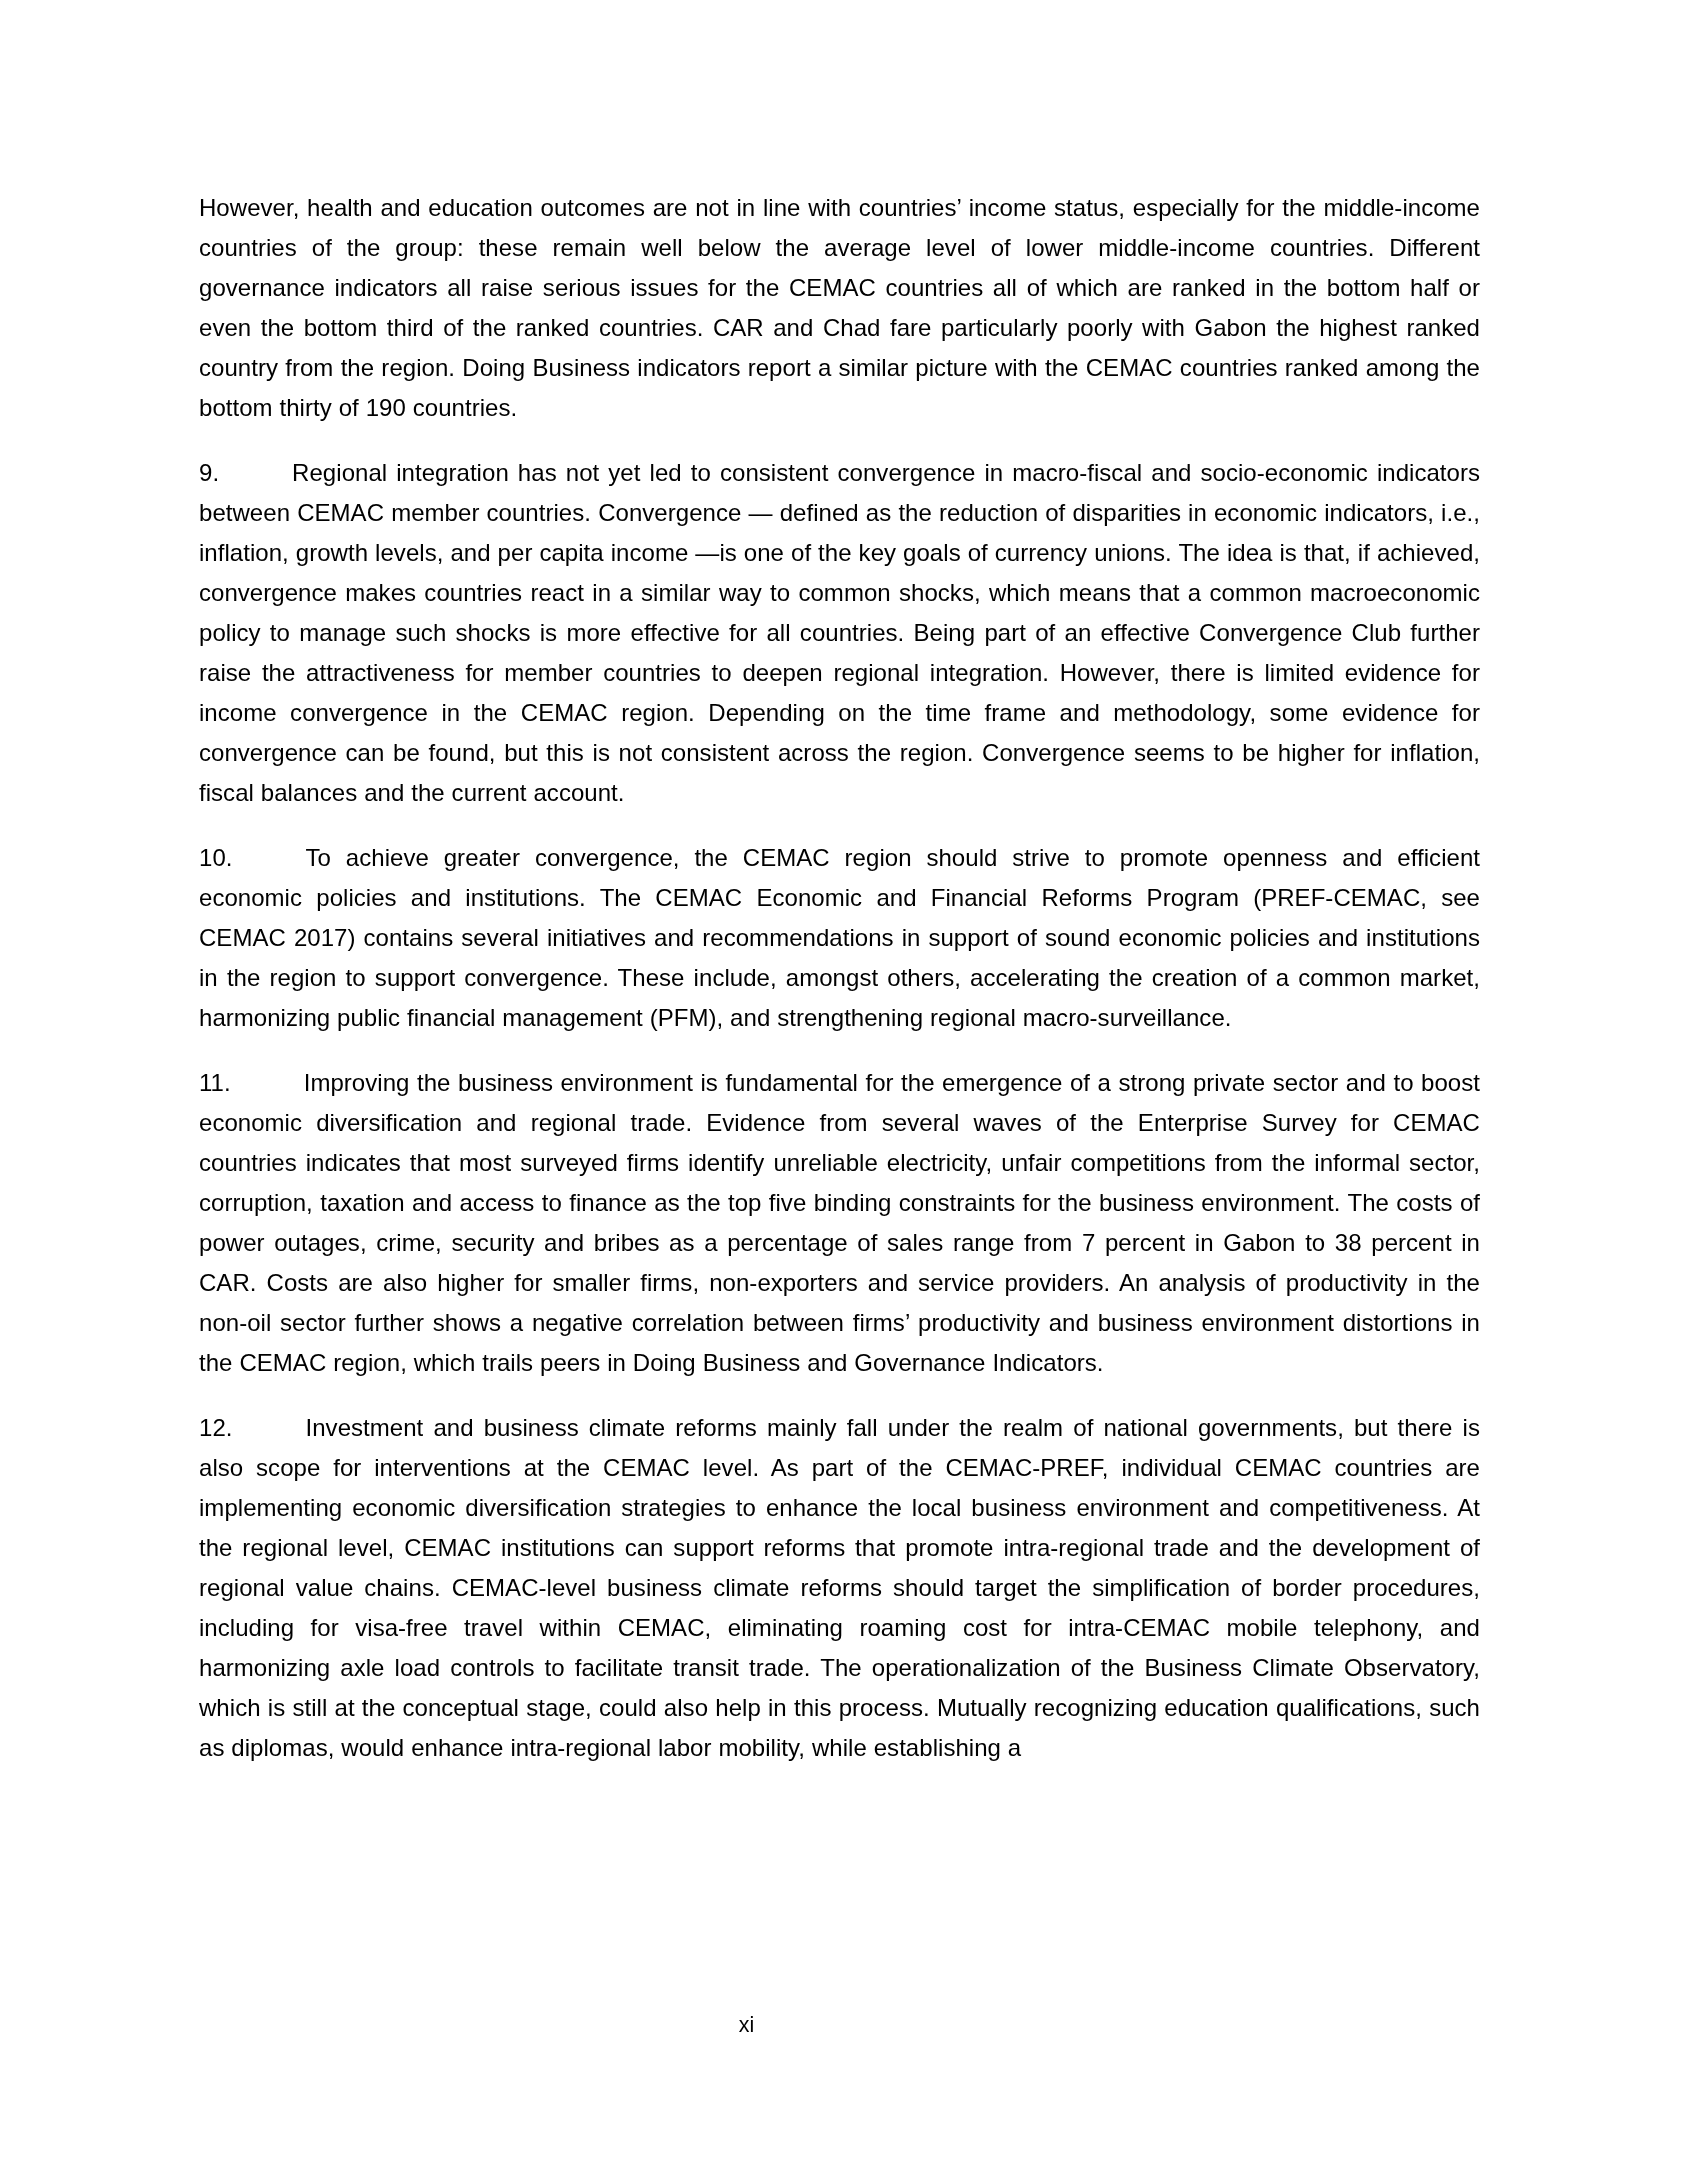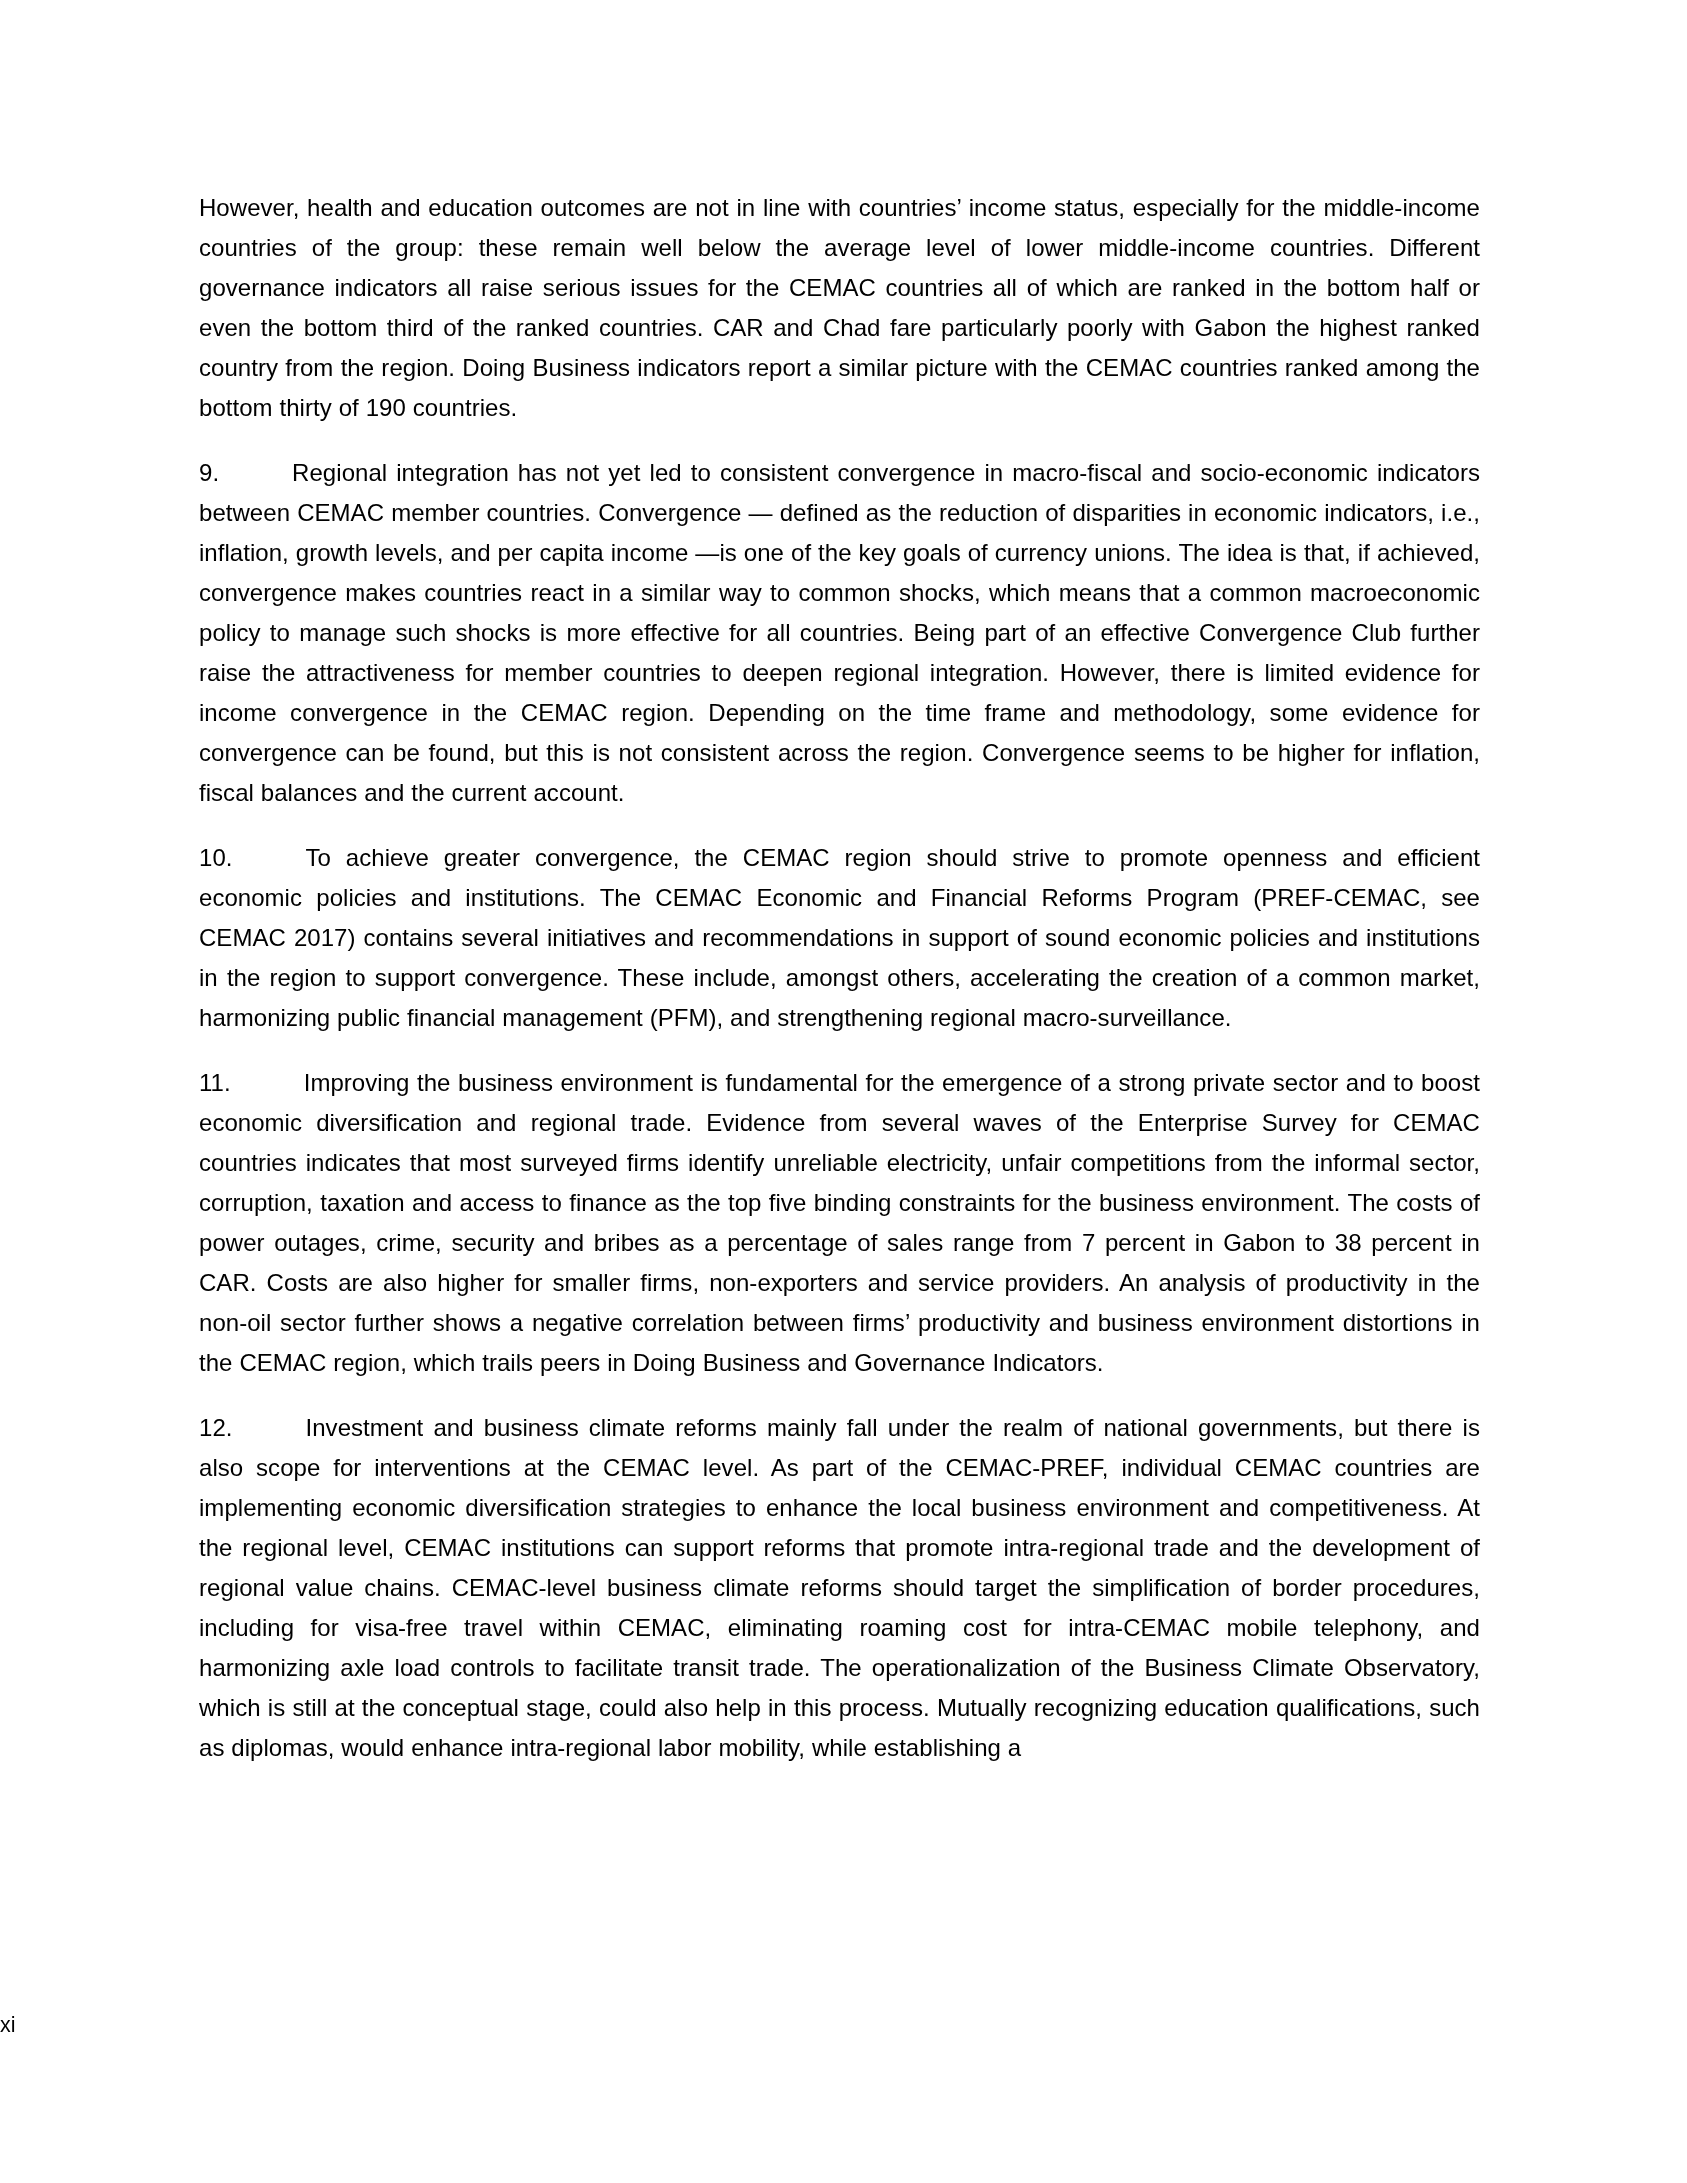--- a/index.html
+++ b/index.html
@@ -49,21 +49,21 @@
     font-weight: 400;
   }
   .lead-thin {
     font-weight: 400;
   }
   .page-number {
     position: absolute;
     left: 0;
     top: 2012px;
     width: 1493px;
-    text-align: left;
+    text-align: center;
     font-size: 21.4px;
     line-height: 26px;
     color: #000000;
   }
 </style>
 </head>
 <body>
 
 <div class="page">
   <div class="content">

